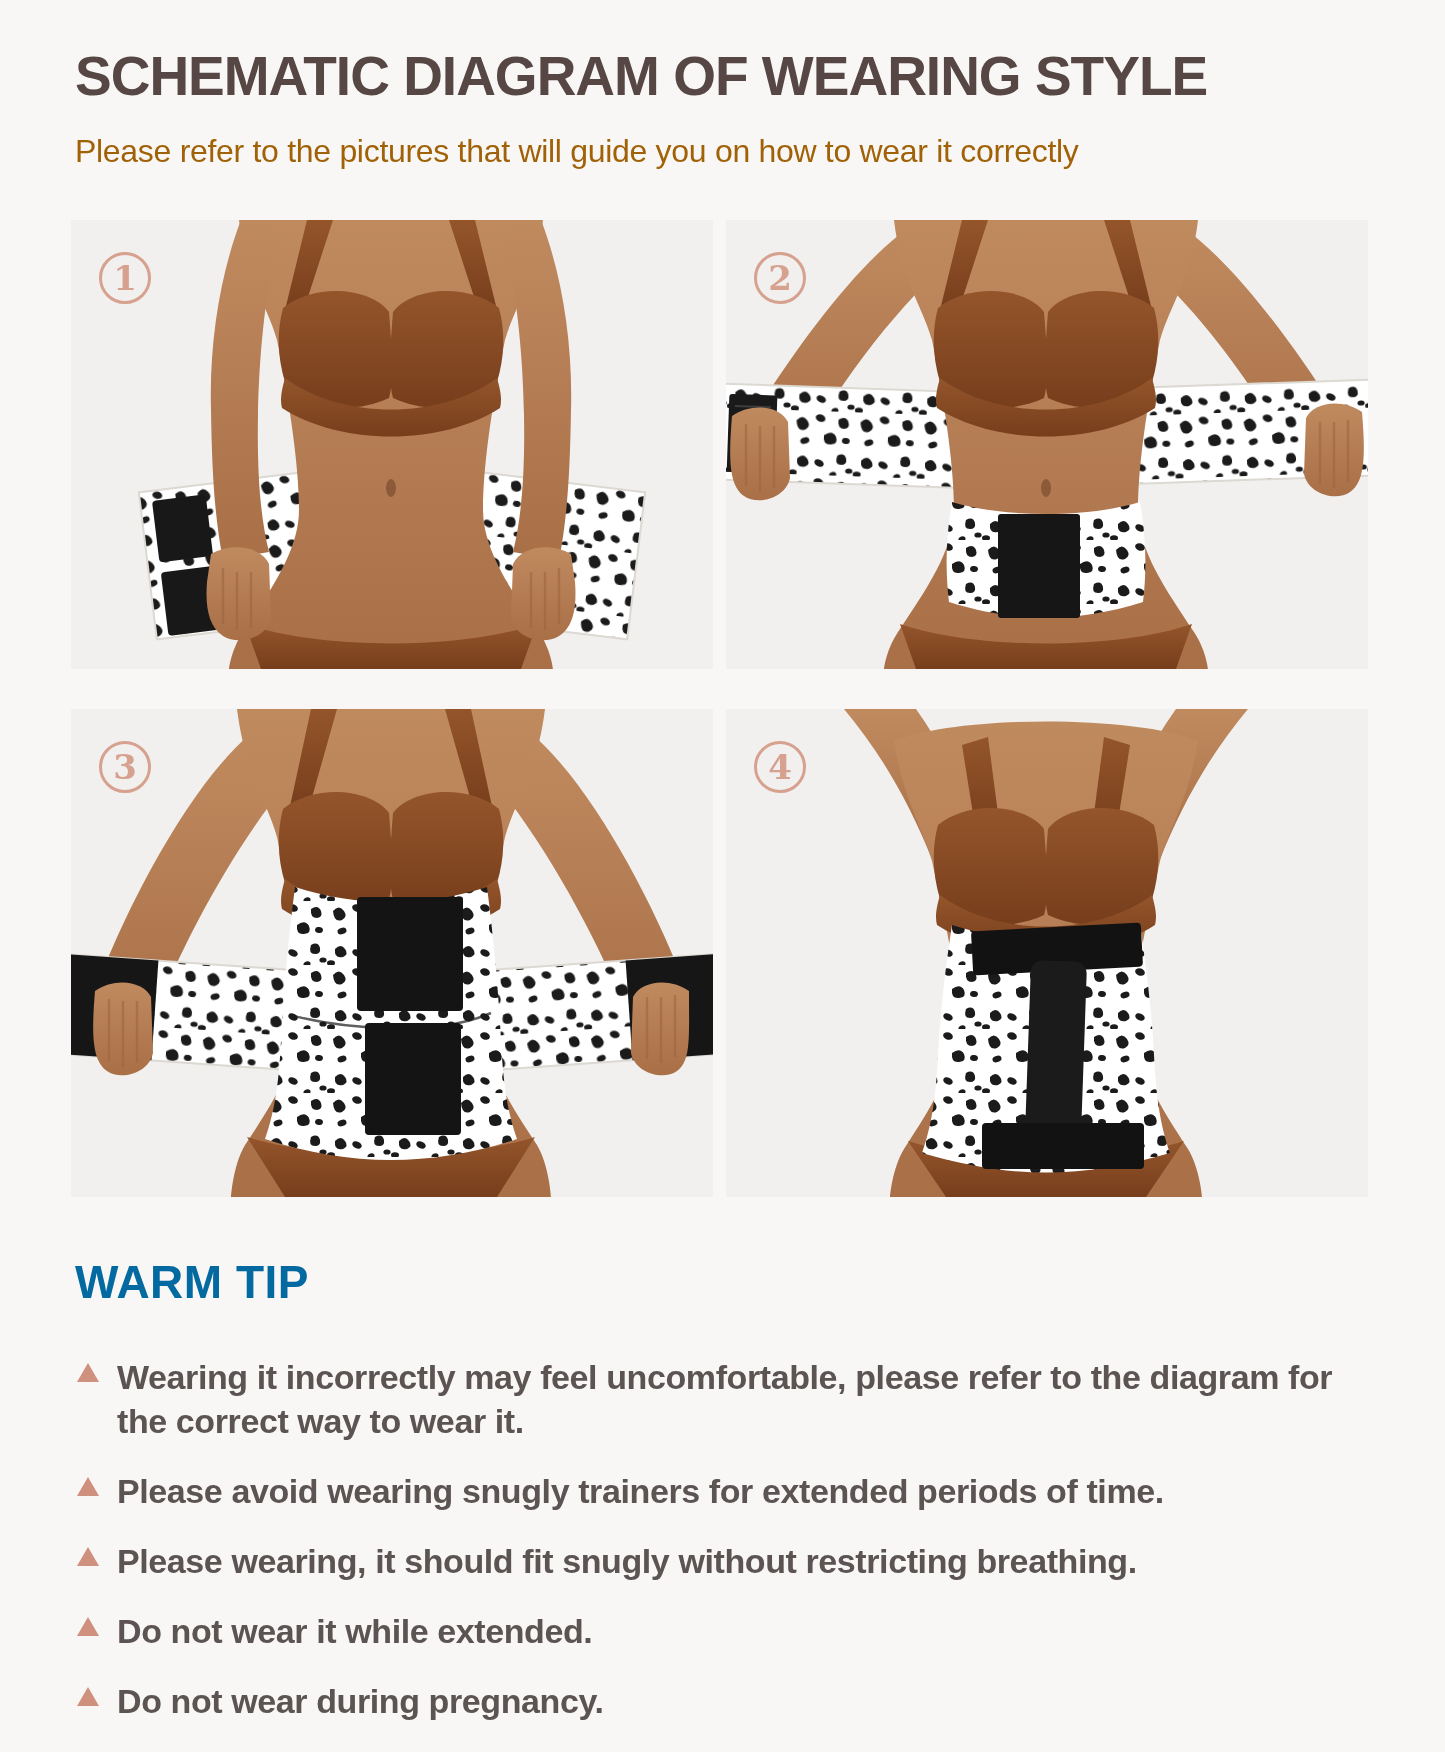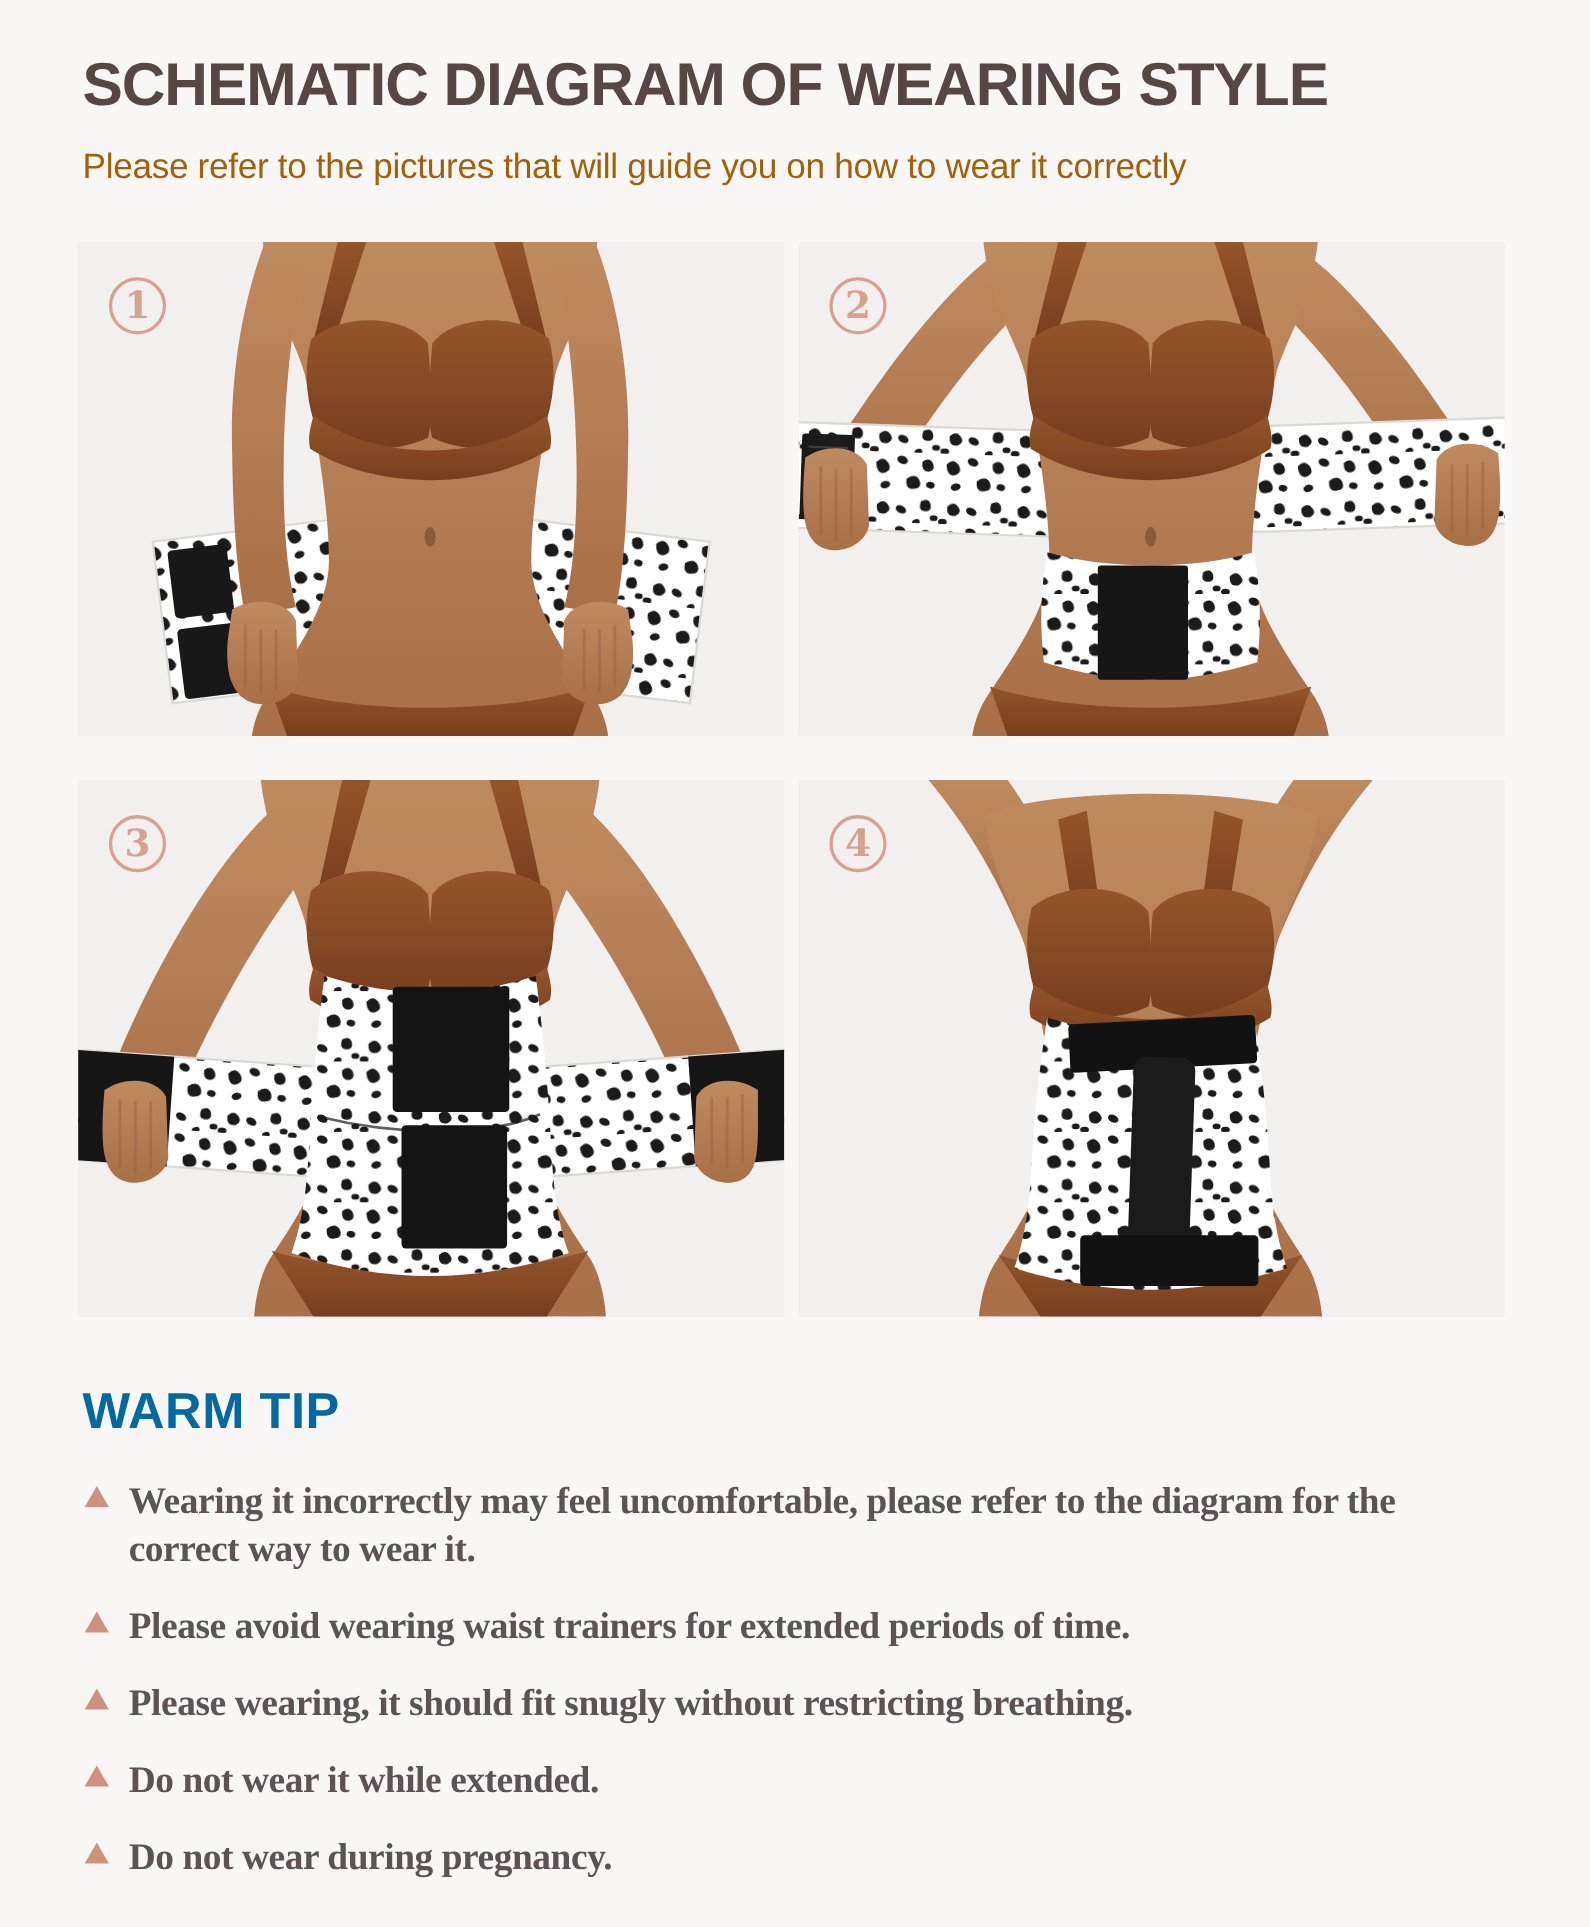--- a/index.html
+++ b/index.html
@@ -33,21 +33,21 @@
     position:absolute; left:28px; top:32px; width:52px; height:52px;
     border:3px solid #d7a18f; border-radius:50%;
     display:flex; align-items:center; justify-content:center;
     font-family:"DejaVu Serif", serif; font-weight:bold;
     font-size:34px; color:#d7a18f; z-index:5;
   }
   .warm { margin:58px 75px 0 75px; }
   .warm h2 {
     font-size:46px; font-weight:bold; color:#0369a1; letter-spacing:0.5px;
   }
-  .tips { list-style:none; margin-top:34px;font-family:Liberation Serif, serif; }
+  .tips { list-style:none; margin-top:46px; }
   .tips li {
     position:relative; padding-left:42px; margin-bottom:26px;
     font-size:34px; font-weight:bold; color:#5c5353;
     line-height:1.3; letter-spacing:-0.4px; max-width:1300px;
   }
   .tri {
     position:absolute; left:2px; top:8px;
     width:0; height:0;
     border-left:11px solid transparent;
     border-right:11px solid transparent;
@@ -238,21 +238,21 @@
 
 <section class="warm">
   <h2>WARM TIP</h2>
   <ul class="tips">
     <li>
       <span class="tri"></span>
       <span>Wearing it incorrectly may feel uncomfortable, please refer to the diagram for the correct way to wear it.</span>
     </li>
     <li>
       <span class="tri"></span>
-      <span>Please avoid wearing waist trainers for extended periods of time.</span>
+      <span>Please avoid wearing snugly trainers for extended periods of time.</span>
     </li>
     <li>
       <span class="tri"></span>
       <span>Please wearing, it should fit snugly without restricting breathing.</span>
     </li>
     <li>
       <span class="tri"></span>
       <span>Do not wear it while extended.</span>
     </li>
     <li>

